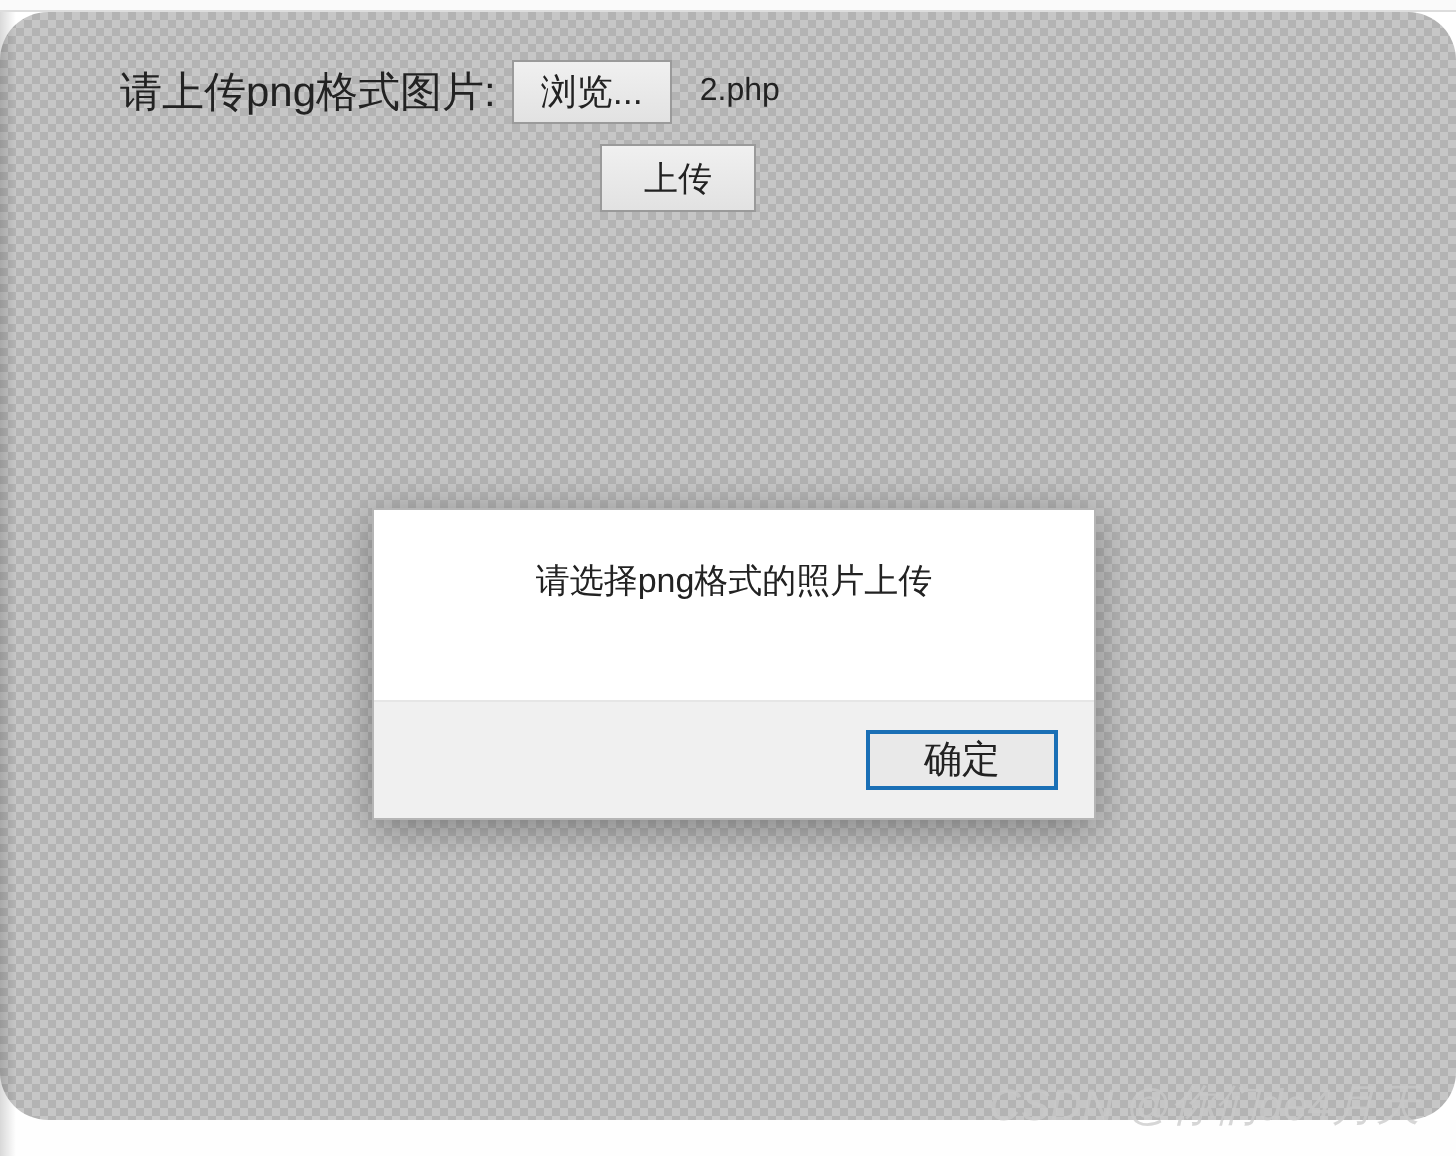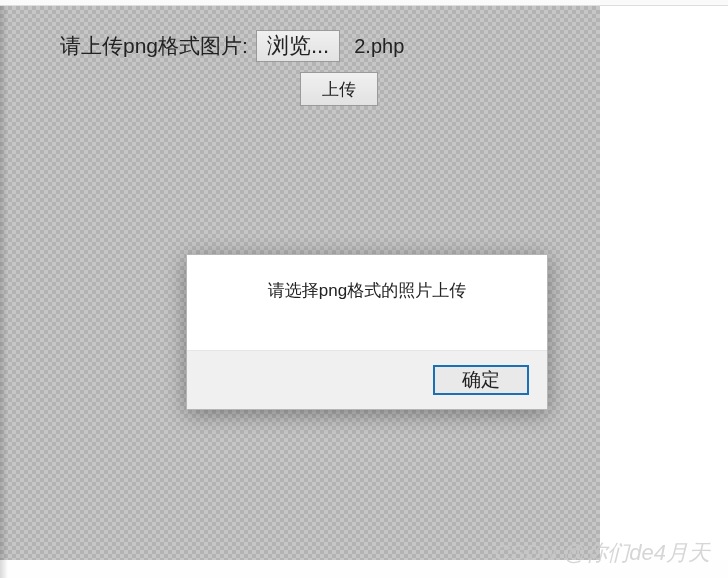--- a/index.html
+++ b/index.html
@@ -23,55 +23,56 @@
     .side-shadow-left {
       position: absolute;
       left: 0;
       top: 6px;
       width: 8px;
       height: 572px;
       background: linear-gradient(to right, rgba(0,0,0,0.15), transparent);
       z-index: 1;
     }
     .crosshatch {
-      width: 600px;
+      width: 728px;
       height: 554px;
       background-color: #b3b3b3;
       background-image:
         linear-gradient(45deg, rgba(255,255,255,0.25) 25%, transparent 25%, transparent 75%, rgba(255,255,255,0.25) 75%),
         linear-gradient(45deg, rgba(255,255,255,0.25) 25%, transparent 25%, transparent 75%, rgba(255,255,255,0.25) 75%);
       background-size: 8px 8px;
       background-position: 0 0, 4px 4px;
       position: relative;
+      border-radius: 24px;
     }
     .upload-bar {
       position: absolute;
       top: 24px;
       left: 60px;
       display: flex;
       align-items: center;
       font-size: 21px;
       color: #222;
     }
     .browse-btn {
       display: inline-flex;
       align-items: center;
       justify-content: center;
       height: 32px;
       min-width: 80px;
       padding: 0 10px;
       margin: 0 8px;
       background: linear-gradient(#f0f0f0, #e2e2e2);
       border: 1px solid #9a9a9a;
-      font-size: 22px;
+      font-size: 18px;
       color: #222;
       cursor: pointer;
     }
     .filename {
-      font-size: 20px;
+      font-size: 16px;
       color: #222;
       margin-left: 6px;
     }
     .upload-row2 {
       position: absolute;
       top: 66px;
       left: 300px;
     }
     .upload-btn {
       display: inline-flex;

